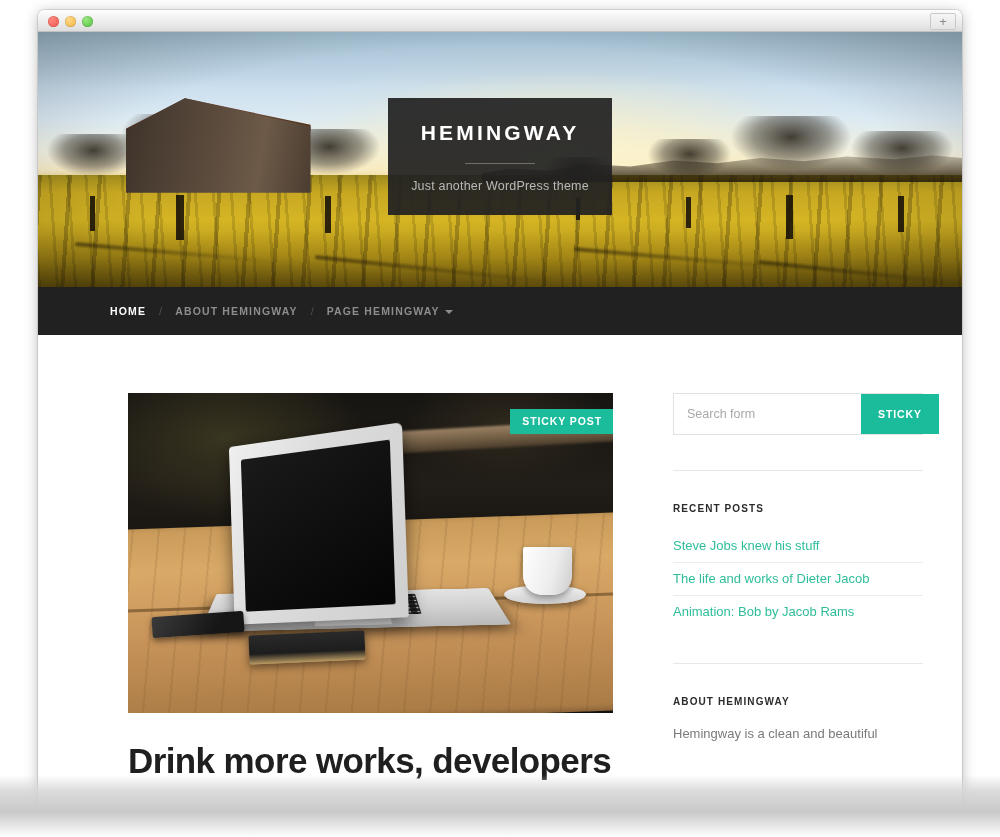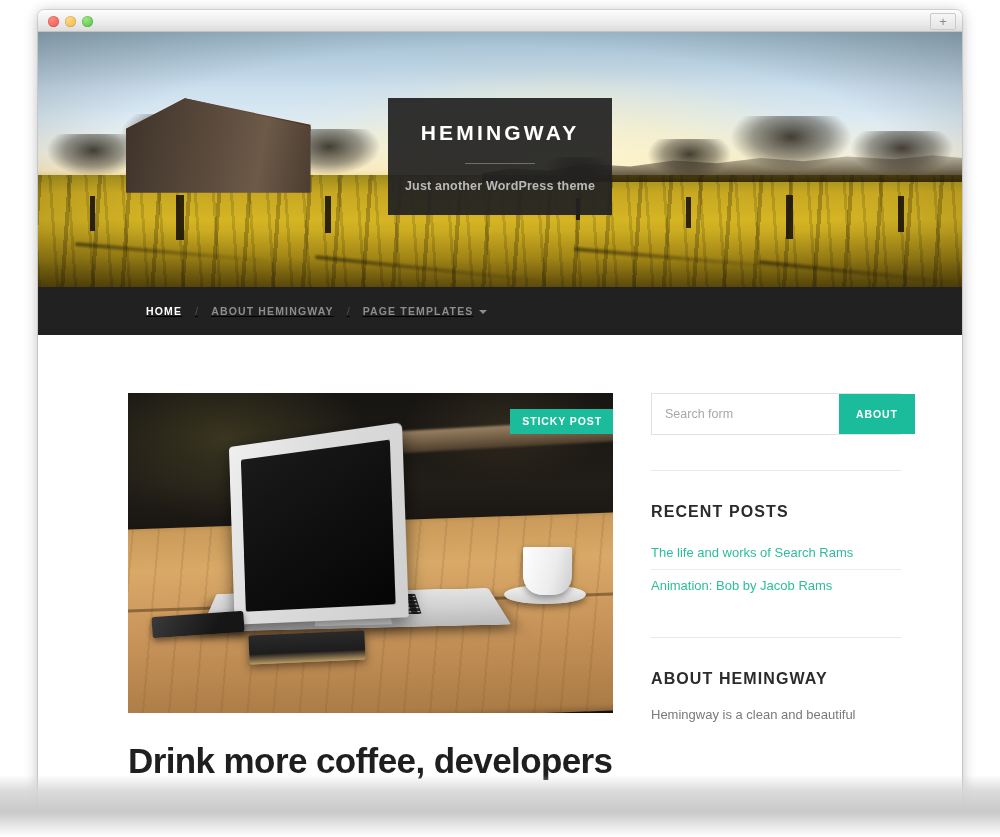--- a/index.html
+++ b/index.html
@@ -171,31 +171,29 @@
   #title-rule {
     width: 70px; height: 1px;
     background: rgba(255,255,255,0.30);
     margin: 20px auto 16px;
   }
   #site-tagline {
     font-size: 12.5px;
     color: #b9b9b9;
     letter-spacing: 0.2px;
     line-height: 1;
-    font-weight: bold;
   }
 
   
   #site-nav {
     height: 48px;
     background: #212121;
     display: flex;
     align-items: center;
-    padding-left: 108px;
-    text-decoration: underline;
+    padding-left: 72px;
   }
   .nav-list { display: flex; align-items: center; list-style: none; }
   .nav-item {
     font-size: 10.5px;
     font-weight: 700;
     letter-spacing: 1.15px;
     color: #8d8d8d;
     cursor: pointer;
     display: flex;
     align-items: center;
@@ -216,21 +214,21 @@
     margin-top: 1px;
   }
 
   
   #site-body {
     display: flex;
     padding: 58px 0 0 0;
     background: #ffffff;
   }
   #content-col { width: 575px; padding-left: 90px; }
-  #sidebar-col { width: 250px; margin-left: 38px; }
+  #sidebar-col { width: 250px; margin-left: 60px; }
 
   
   #featured-image {
     position: relative;
     width: 485px;
     height: 320px;
     overflow: hidden;
     background: #151310;
   }
   .photo-bg {
@@ -389,21 +387,21 @@
     padding: 0 17px;
     cursor: pointer;
   }
 
   .widget-divider {
     height: 1px;
     background: #e8e8e8;
     margin: 35px 0 32px;
   }
   .widget-title {
-    font-size: 16px;
+    font-size: 10px;
     font-weight: 700;
     letter-spacing: 1.1px;
     color: #2b2b2b;
     margin-bottom: 16px;
   }
   .post-list { list-style: none; }
   .post-list li {
     border-bottom: 1px solid #ececec;
   }
   .post-list li:last-child { border-bottom: 0; }
@@ -484,21 +482,21 @@
         <ul class="nav-list">
           <li class="nav-item current">
             <span>HOME</span>
           </li>
           <li class="nav-sep">/</li>
           <li class="nav-item">
             <span>ABOUT HEMINGWAY</span>
           </li>
           <li class="nav-sep">/</li>
           <li class="nav-item">
-            <span>PAGE TEMPLATES</span>
+            <span>PAGE HEMINGWAY</span>
             <span class="caret"></span>
           </li>
         </ul>
       </nav>
 
       <div id="site-body">
 
         <main id="content-col">
           <article>
             <div id="featured-image">
@@ -512,38 +510,41 @@
               </div>
               <div class="laptop-lid">
                 <div class="laptop-screen"></div>
               </div>
               <div class="photo-saucer"></div>
               <div class="photo-cup"></div>
               <div class="photo-phone"></div>
               <div class="photo-notebook"></div>
               <div id="sticky-badge">STICKY POST</div>
             </div>
-            <h1 id="post-title">Drink more coffee, developers</h1>
+            <h1 id="post-title">Drink more works, developers</h1>
           </article>
         </main>
 
         <aside id="sidebar-col">
 
           <form id="search-form">
             <input id="search-input" type="text" placeholder="Search form" style="">
-            <button id="search-button" type="button">ABOUT</button>
+            <button id="search-button" type="button">STICKY</button>
           </form>
 
           <div class="widget-divider"></div>
 
           <section>
             <div class="widget-title">RECENT POSTS</div>
             <ul class="post-list">
               <li>
-                <a class="post-link">The life and works of Search Rams</a>
+                <a class="post-link">Steve Jobs knew his stuff</a>
+              </li>
+              <li>
+                <a class="post-link">The life and works of Dieter Jacob</a>
               </li>
               <li>
                 <a class="post-link">Animation: Bob by Jacob Rams</a>
               </li>
             </ul>
           </section>
 
           <div class="widget-divider"></div>
 
           <section>

